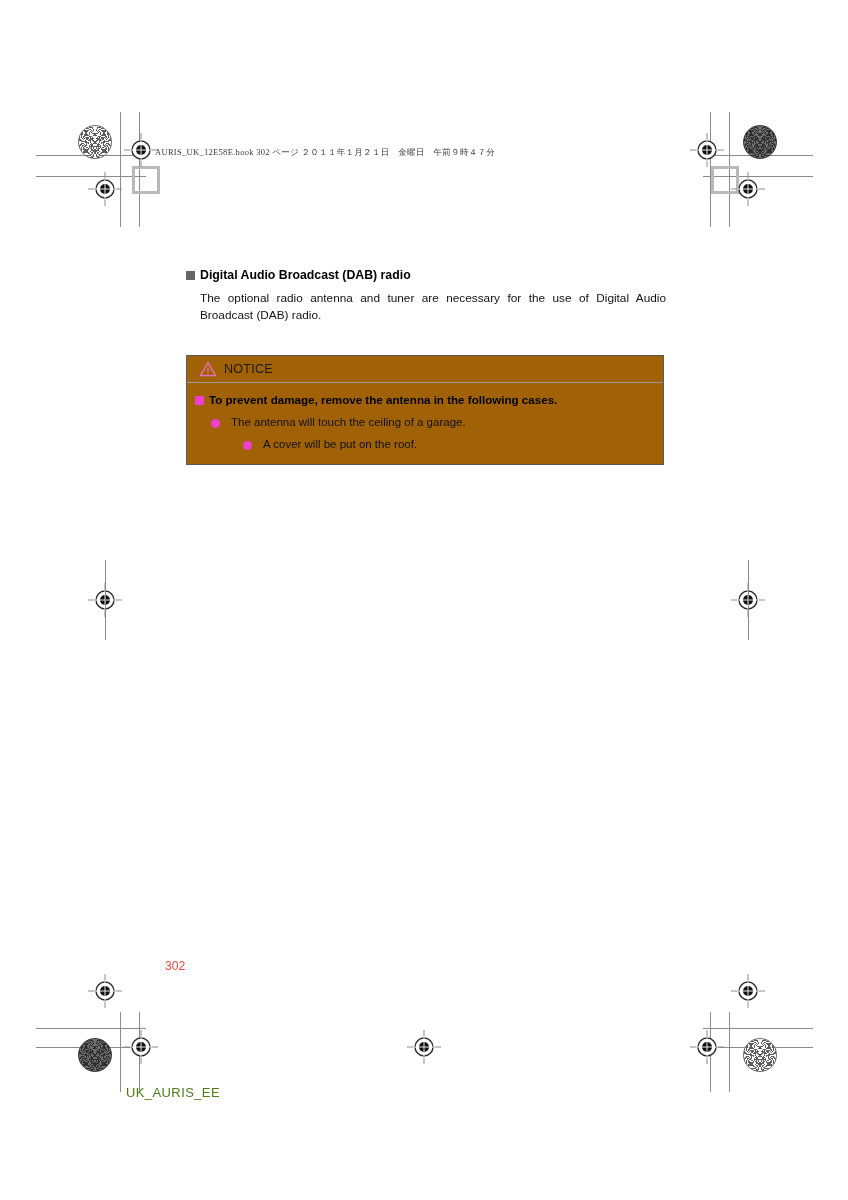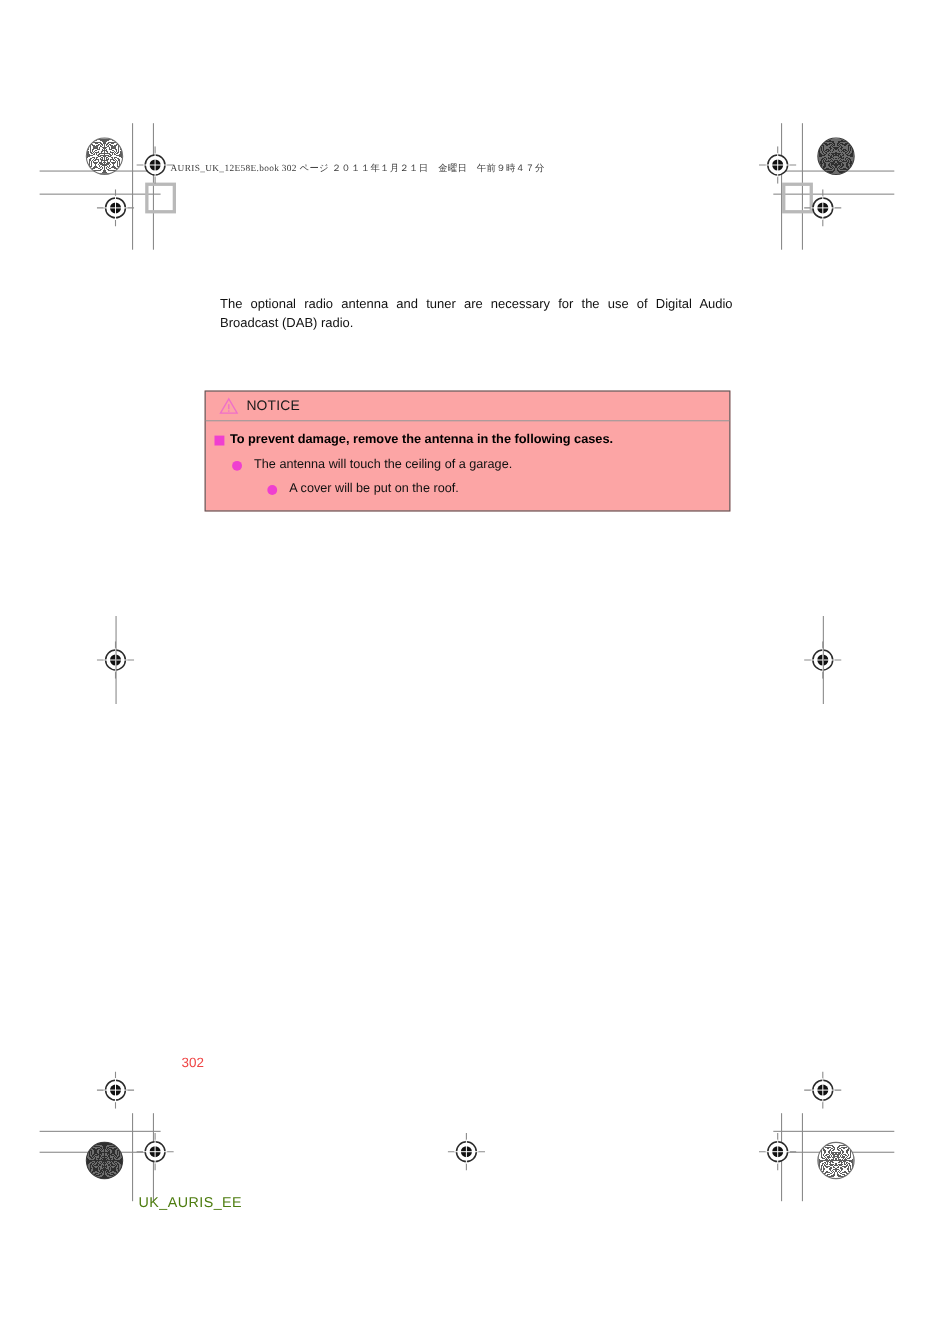--- a/index.html
+++ b/index.html
@@ -136,21 +136,21 @@
   }
 
   
   #notice-box {
     position: absolute;
     left: 186px;
     top: 355px;
     width: 478px;
     border: 1px solid #5a5a5a;
     box-sizing: border-box;
-    background: #fca5a5;
+    background: #a16207;
   }
   #notice-head {
     display: flex;
     align-items: center;
     gap: 7px;
     height: 27px;
     padding-left: 12px;
     border-bottom: 1px solid #9a9a9a;
     box-sizing: border-box;
   }
@@ -357,20 +357,24 @@
     </svg>
   </div>
 
   <div id="slug">
     <span>AURIS_UK_12E58E.book  302 ページ  ２０１１年１月２１日　金曜日　午前９時４７分</span>
   </div>
 
 
   <div id="content">
 
+    <div class="sec-head">
+      <span class="sq-gray"></span>
+      <span>Digital Audio Broadcast (DAB) radio</span>
+    </div>
 
     <p class="para">The optional radio antenna and tuner are necessary for the use of Digital Audio Broadcast (DAB) radio.</p>
   </div>
 
   <div id="notice-box">
 
     <div id="notice-head">
       <svg class="warn-tri" width="18" height="16" viewBox="0 0 18 16">
         <path d="M9 1.6 L16.6 14.6 L1.4 14.6 Z" fill="none" stroke="#ef6fc9" stroke-width="1.2"></path>
         <line x1="9" y1="6.4" x2="9" y2="11" stroke="#ef6fc9" stroke-width="1.2"></line>

